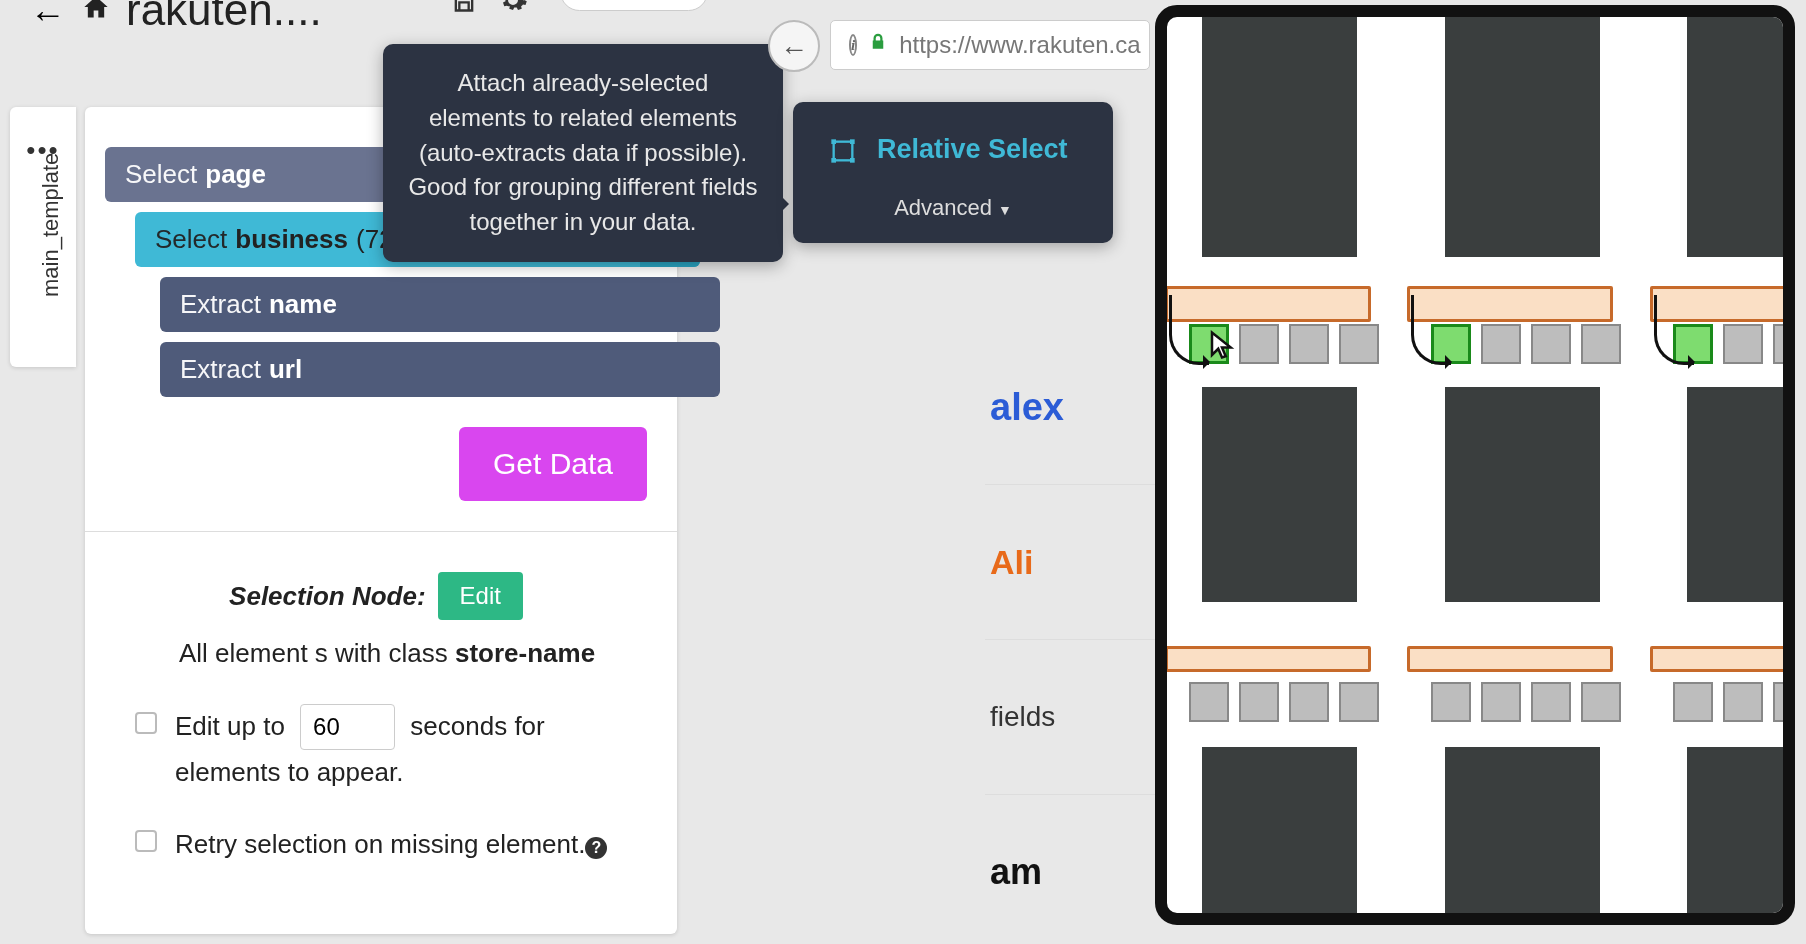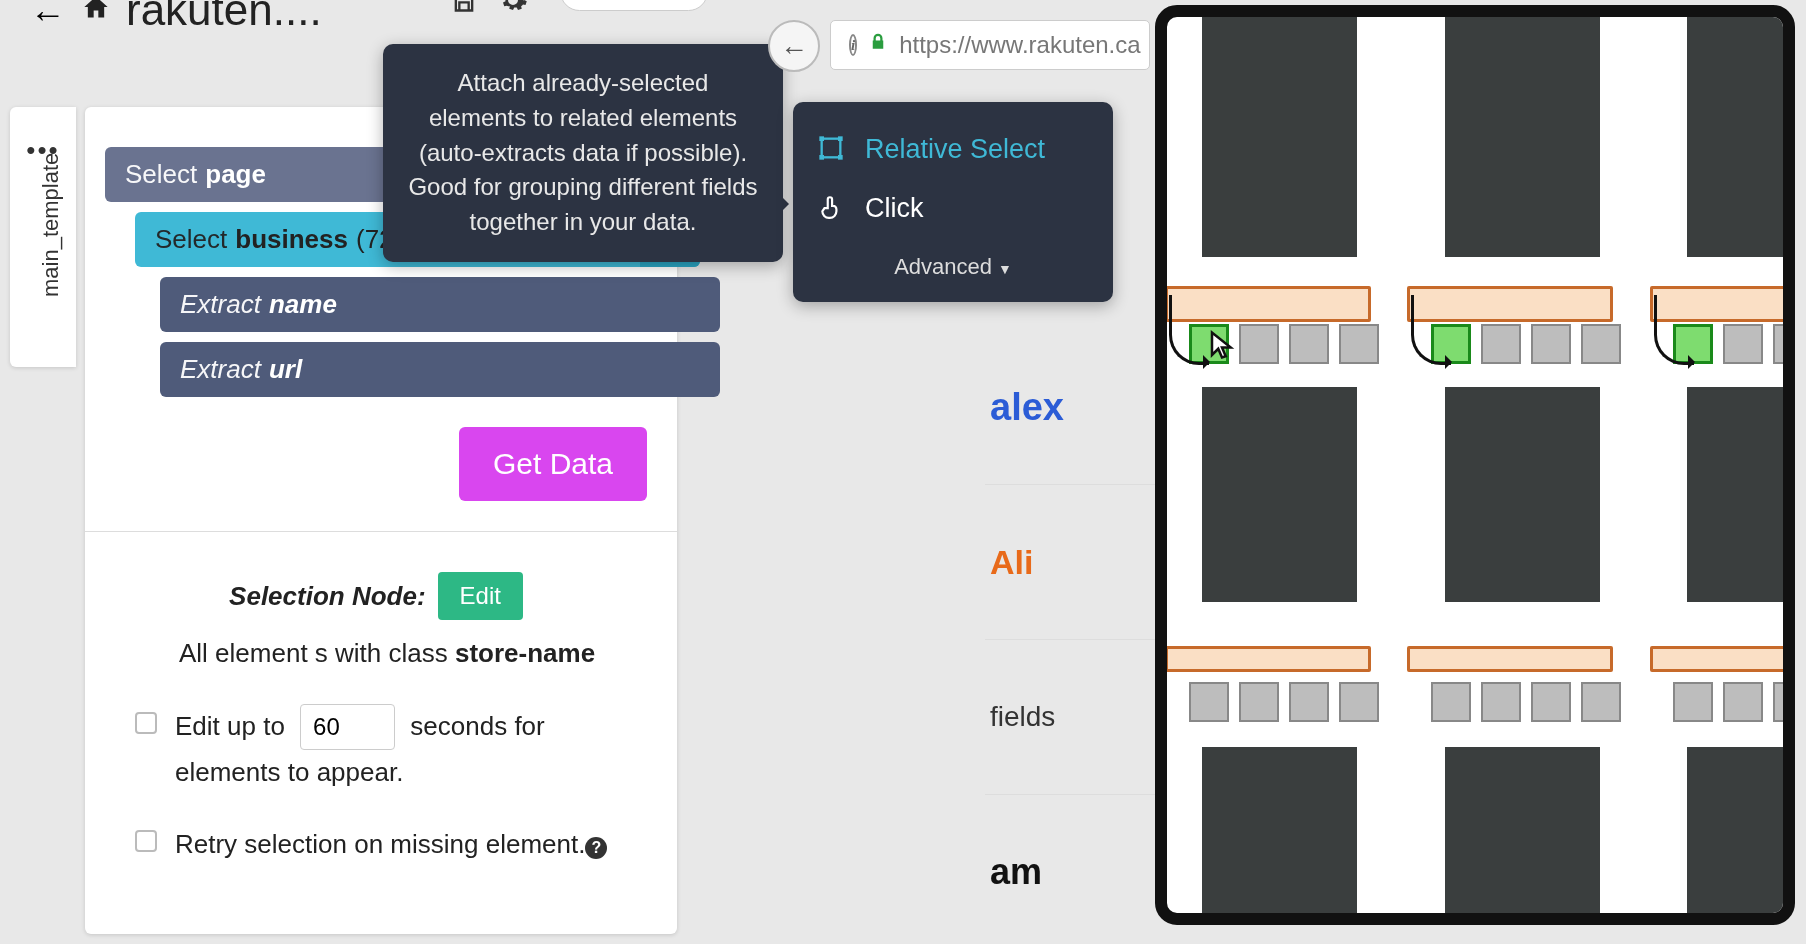--- a/index.html
+++ b/index.html
@@ -85,21 +85,20 @@
 .node-business .trash { position:absolute; right:80px; color:#fff; font-size:24px; }
 .node-business .plus-btn {
   position:absolute; right:0; top:0; bottom:0; width:60px;
   background:#2aa6c4; display:flex; align-items:center; justify-content:center;
   color:#fff; font-size:34px; border-radius:0 6px 6px 0;
 }
 .node-extract {
   background: #4f5b7a; color:#fff;
   margin-left: 55px;
   width: 560px;
-  font-style: italic;
 }
 .node .action { font-weight:400; margin-right:8px; opacity:.95; }
 .node .target { font-weight:600; }
 
 .get-data-btn {
   display:block;
   margin: 30px 0 20px auto;
   background:#d946ef; color:#fff;
   border:none; border-radius:6px;
   padding: 20px 34px; font-size:30px;
@@ -155,22 +154,22 @@
 .context-menu {
   position:absolute;
   left: 793px; top: 102px;
   width: 320px;
   background:#2c3342; color:#fff;
   border-radius:10px;
   padding: 18px 0 18px 0;
   box-shadow:0 4px 16px rgba(0,0,0,.3);
 }
 .context-menu .item {
-  display:flex; align-items:flex-start; gap:18px;
-  padding: 14px 22px; font-size:27px;
+  display:flex; align-items:flex-end; gap:18px;
+  padding: 14px 34px; font-size:27px;font-weight:bold;
 }
 .context-menu .item.active { color:#3fb9d6; }
 .context-menu .item .mi-icon { width:32px; display:inline-flex; justify-content:center; font-size:26px; }
 .context-menu .advanced { text-align:center; padding:16px 0 4px; font-size:22px; color:#ddd; }
 .context-menu .advanced .caret { font-size:14px; margin-left:6px; }
 
 
 .browser-back {
   position:absolute; left: 768px; top: 20px;
   width:52px; height:52px; border:2px solid #bbb; border-radius:50%;
@@ -334,28 +333,20 @@
       <svg width="28" height="28" viewBox="0 0 24 24">
           <rect x="4" y="4" width="16" height="16" fill="none" stroke="#3fb9d6" stroke-width="2"></rect>
           <rect x="2" y="2" width="4" height="4" fill="#3fb9d6"></rect>
           <rect x="18" y="2" width="4" height="4" fill="#3fb9d6"></rect>
           <rect x="2" y="18" width="4" height="4" fill="#3fb9d6"></rect>
           <rect x="18" y="18" width="4" height="4" fill="#3fb9d6"></rect>
         </svg>
     </span>
     <span>Relative Select</span>
   </div>
-  <div class="item">
-    <span class="mi-icon">
-      <svg width="26" height="28" viewBox="0 0 24 24">
-          <path fill="none" stroke="#fff" stroke-width="2" d="M9 11V5a2 2 0 114 0v6h1a3 3 0 013 3v2a6 6 0 01-6 6h-1a6 6 0 01-6-6l2-3 3 0z"></path>
-        </svg>
-    </span>
-    <span>Click</span>
-  </div>
   <div class="advanced">
     <span>Advanced</span><span class="caret">▼</span>
   </div>
 </div>
 
 <div class="browser-back">←</div>
 <div class="addr-bar">
   <span class="info">i</span>
   <span class="lock">
     <svg width="18" height="20" viewBox="0 0 24 24">

